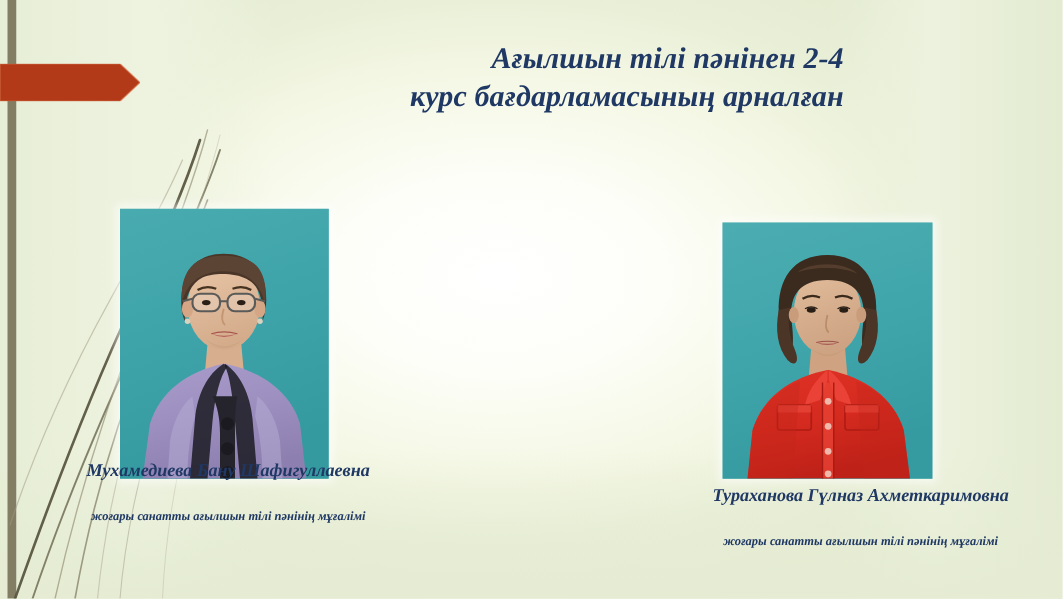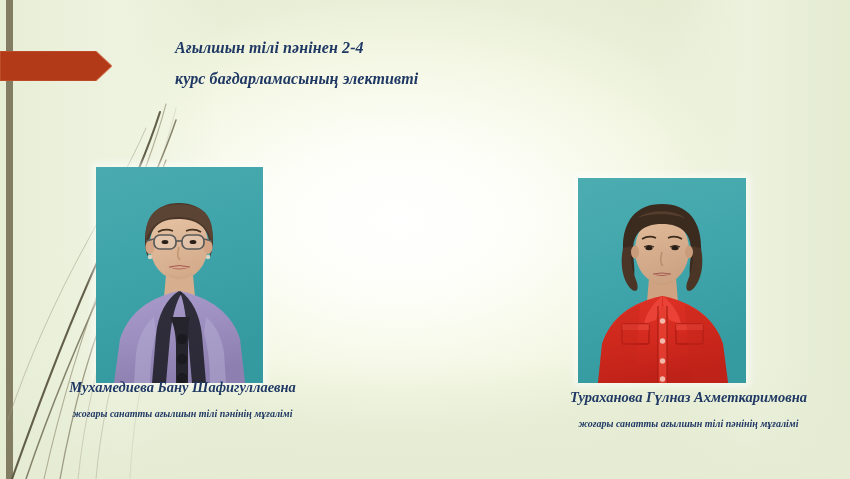--- a/index.html
+++ b/index.html
@@ -64,62 +64,62 @@
     position: absolute;
     left: 0; top: 51px;
     width: 112px; height: 30px;
   }
   
   .title-block {
     position: absolute;
     left: 175px;
     top: 32px;
     width: 500px;
-    text-align: left;
+    text-align: right;
     color: #1f3864;
     font-weight: bold;
     font-style: italic;
-    font-size: 16px;
+    font-size: 24px;
     line-height: 31px;
     letter-spacing: 0.1px;
   }
   .title-block .tline { display: block; white-space: nowrap; }
   
   .photo {
     position: absolute;
     overflow: hidden;
     background: #3fa6ac;
     box-shadow: 0 0 7px 4px rgba(255,255,255,0.55);
   }
   #photo-left  { left: 96px;  top: 167px; width: 167px; height: 216px; }
   #photo-right { left: 578px; top: 178px; width: 168px; height: 205px; }
   .photo svg { display: block; width: 100%; height: 100%; }
   
   .caption {
     position: absolute;
     text-align: center;
     color: #1f3864;
   }
-  #caption-left  { left: 10px;  top: 378px; width: 345px; }
+  #caption-left  { left: 10px;  top: 368px; width: 345px; }
   #caption-right { left: 516px; top: 388px; width: 345px; }
   .cap-name {
     display: block;
     font-weight: bold;
     font-style: italic;
     font-size: 14.5px;
     line-height: 19px;
     white-space: nowrap;
   }
   .cap-role {
     display: block;
     font-weight: bold;
     font-style: italic;
     font-size: 10px;
     line-height: 15px;
-    margin-top: 9px;
+    margin-top: 19px;
     white-space: nowrap;
   }
 </style>
 </head>
 <body>
 
 <div id="slide">
 
   <div class="bg-base"></div>
   <div class="bg-tint-left"></div>
@@ -143,21 +143,21 @@
     </g>
   </svg>
 
   <svg class="arrow-banner" viewBox="0 0 112 30" preserveAspectRatio="none">
     <polygon points="0,0 96,0 112,15 96,30 0,30" fill="#b33a18"></polygon>
     <polygon points="0,0 96,0 112,15 96,30 0,30" fill="none" stroke="#d7764f" stroke-width="1.2" opacity="0.55"></polygon>
   </svg>
 
   <div class="title-block">
     <span class="tline">Ағылшын тілі пәнінен 2-4</span>
-    <span class="tline">курс бағдарламасының элективті</span>
+    <span class="tline">курс бағдарламасының арналған</span>
   </div>
 
   <div class="photo" id="photo-left">
     <svg viewBox="0 0 167 216" preserveAspectRatio="xMidYMid slice">
       <defs>
         <linearGradient id="tealL" x1="0" y1="0" x2="0.25" y2="1">
           <stop offset="0%" stop-color="#49abaf"></stop>
           <stop offset="55%" stop-color="#3da3a9"></stop>
           <stop offset="100%" stop-color="#359aa0"></stop>
         </linearGradient>

